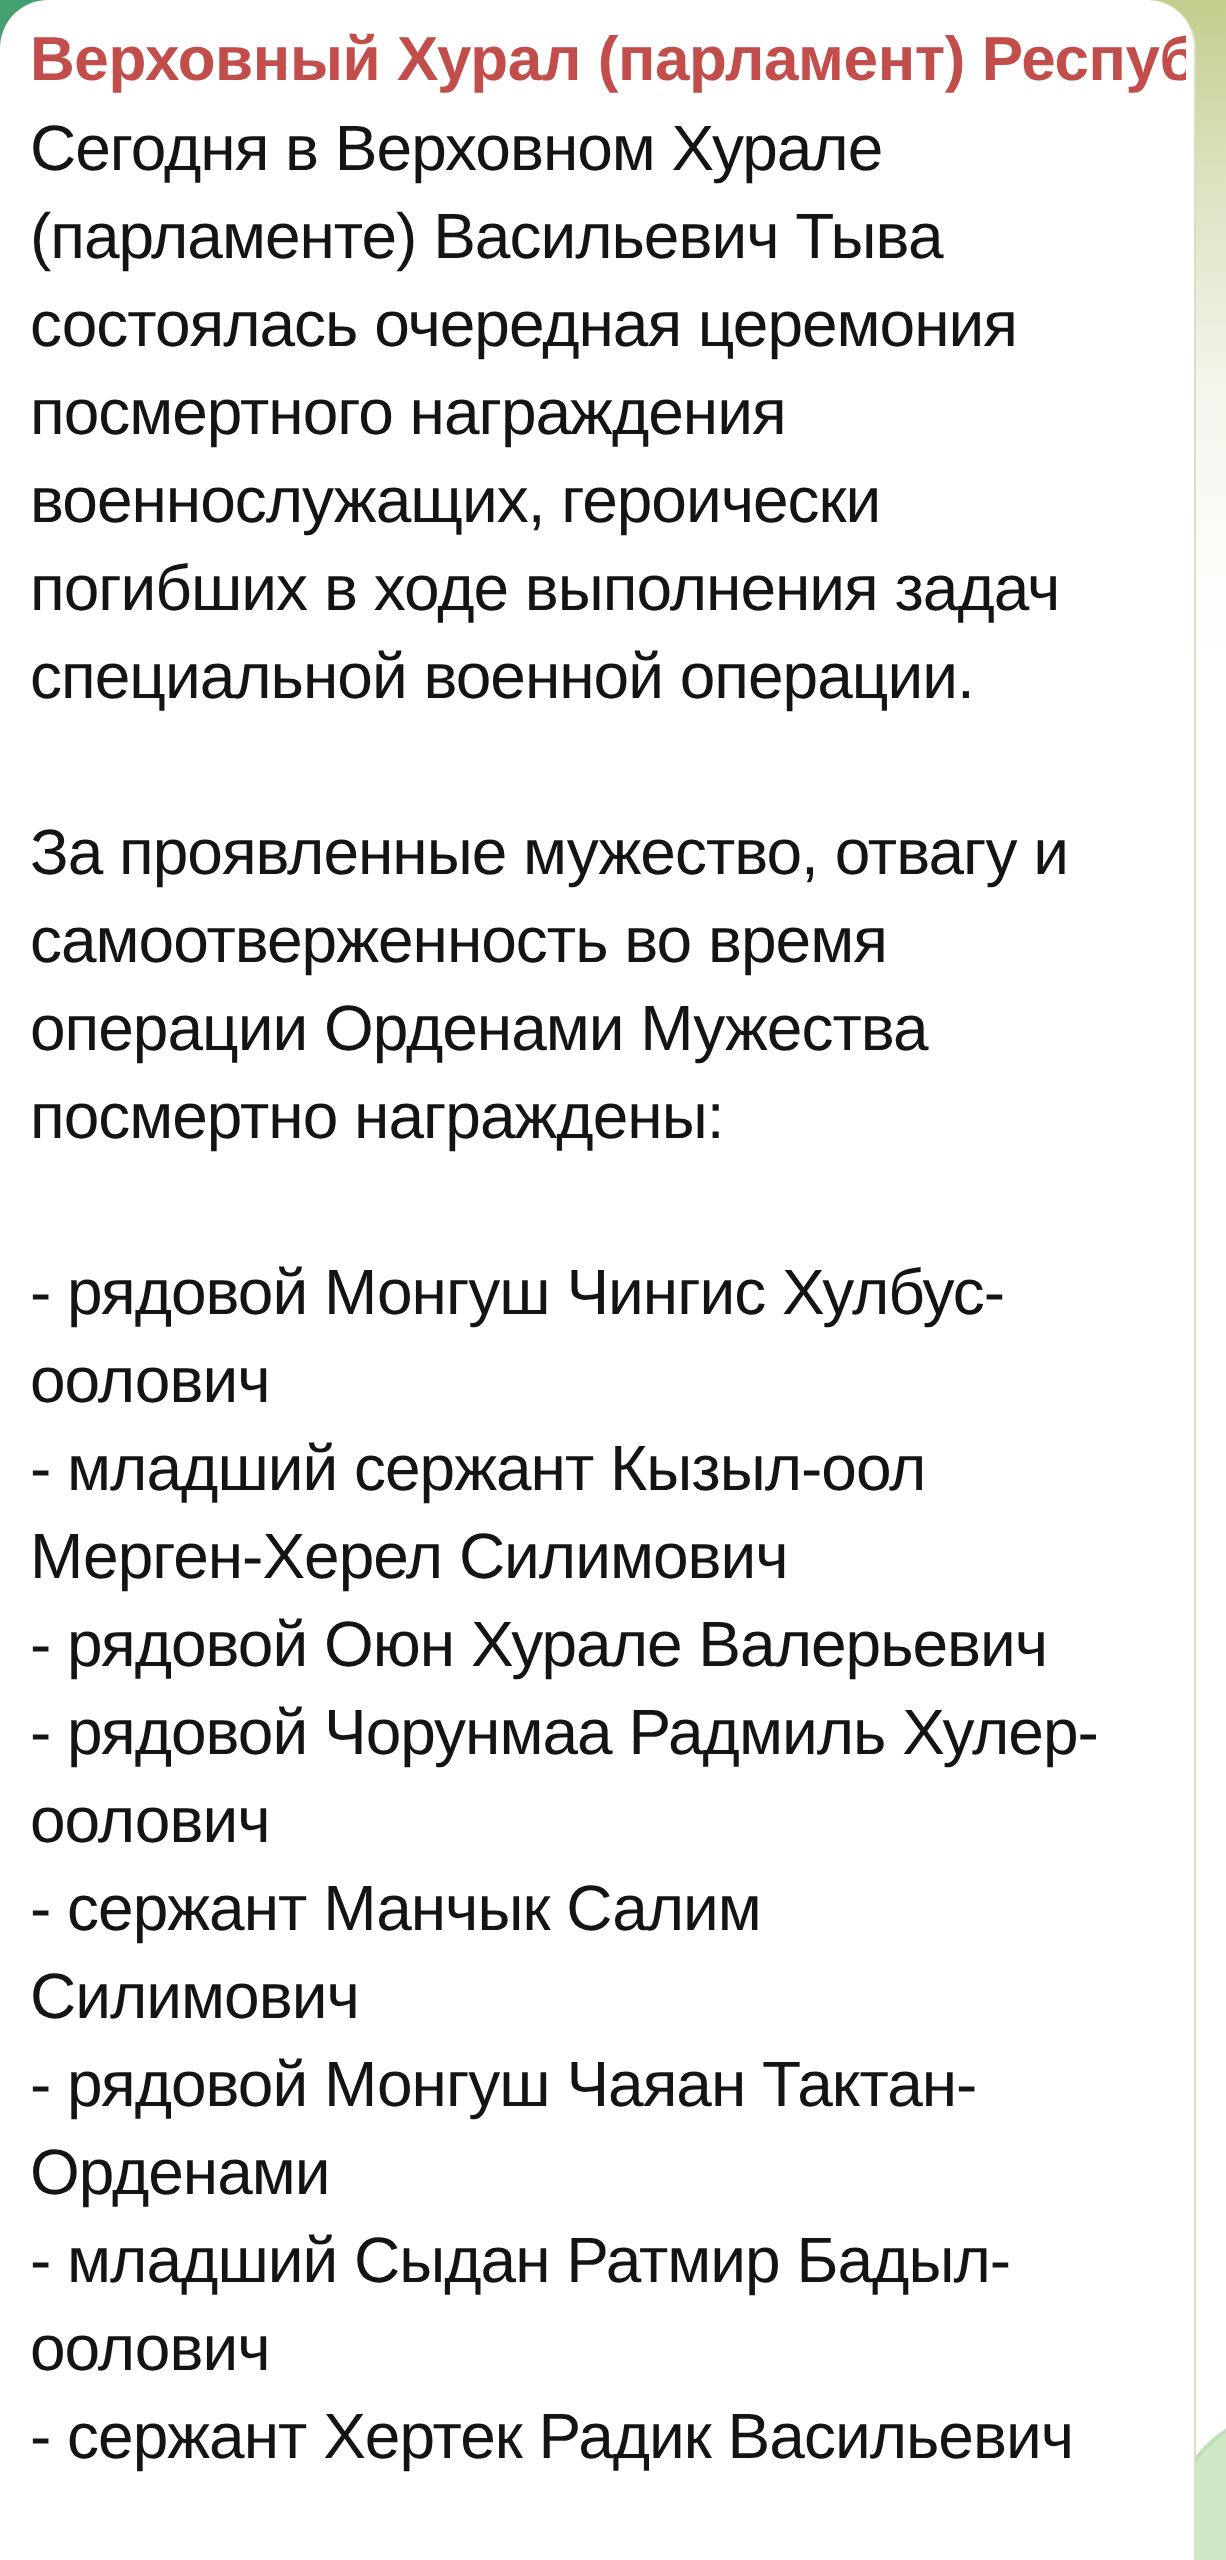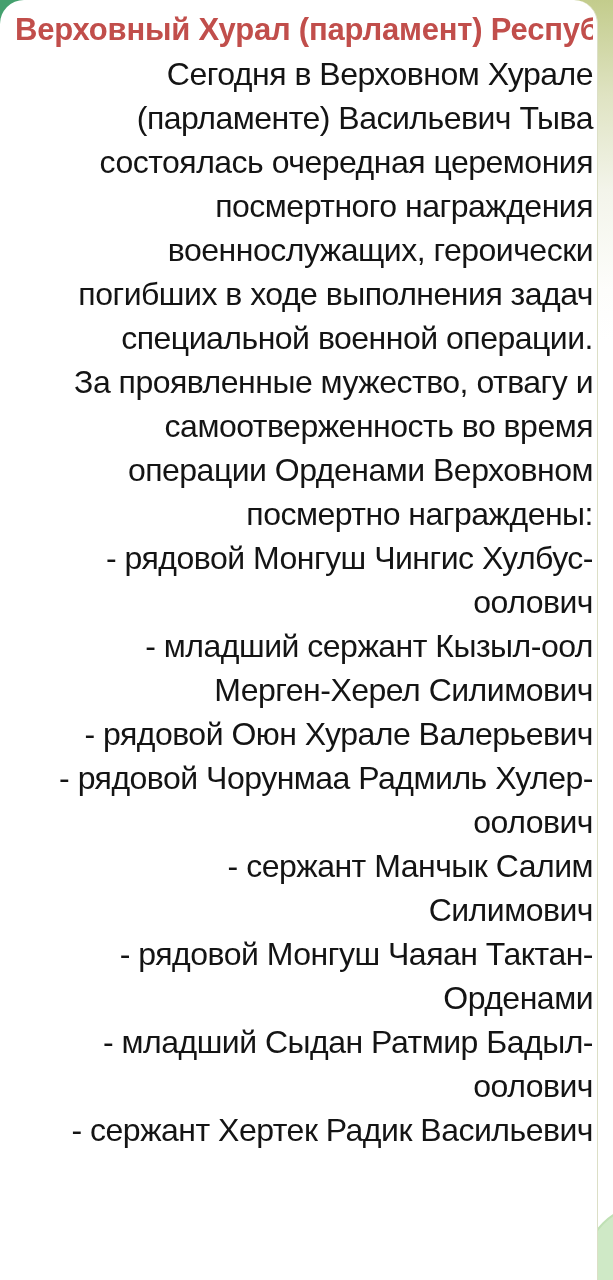--- a/index.html
+++ b/index.html
@@ -45,28 +45,27 @@
   .channel-name {
     color: var(--c-name, #c14e4b);
     font-size: 31px;
     font-weight: 700;
     line-height: 44px;
     letter-spacing: -0.2px;
     white-space: pre;
     overflow: hidden;
     max-width: 580px;
   }
-  .paragraph + .paragraph { }
+  .paragraph + .paragraph { margin-top: 44px; }
   .line {
     color: var(--c-text, #141414);
     font-size: 32px;
     line-height: 44px;
     letter-spacing: -0.5px;
     white-space: pre;
-    text-align: right;
   }
 </style>
 </head>
 <body>
 
 <div class="wallpaper"></div>
 <div class="wallpaper-corner"></div>
 <div class="wallpaper-blob"></div>
 
 <div class="bubble">
@@ -77,21 +76,21 @@
         <div class="line">(парламенте) Васильевич Тыва</div>
         <div class="line">состоялась очередная церемония</div>
         <div class="line">посмертного награждения</div>
         <div class="line">военнослужащих, героически</div>
         <div class="line">погибших в ходе выполнения задач</div>
         <div class="line">специальной военной операции.</div>
       </div>
       <div class="paragraph">
         <div class="line">За проявленные мужество, отвагу и</div>
         <div class="line">самоотверженность во время</div>
-        <div class="line">операции Орденами Верховном</div>
+        <div class="line">операции Орденами Мужества</div>
         <div class="line">посмертно награждены:</div>
       </div>
       <div class="paragraph">
         <div class="line">- рядовой Монгуш Чингис Хулбус-</div>
         <div class="line">оолович</div>
         <div class="line">- младший сержант Кызыл-оол</div>
         <div class="line">Мерген-Херел Силимович</div>
         <div class="line">- рядовой Оюн Хурале Валерьевич</div>
         <div class="line">- рядовой Чорунмаа Радмиль Хулер-</div>
         <div class="line">оолович</div>

